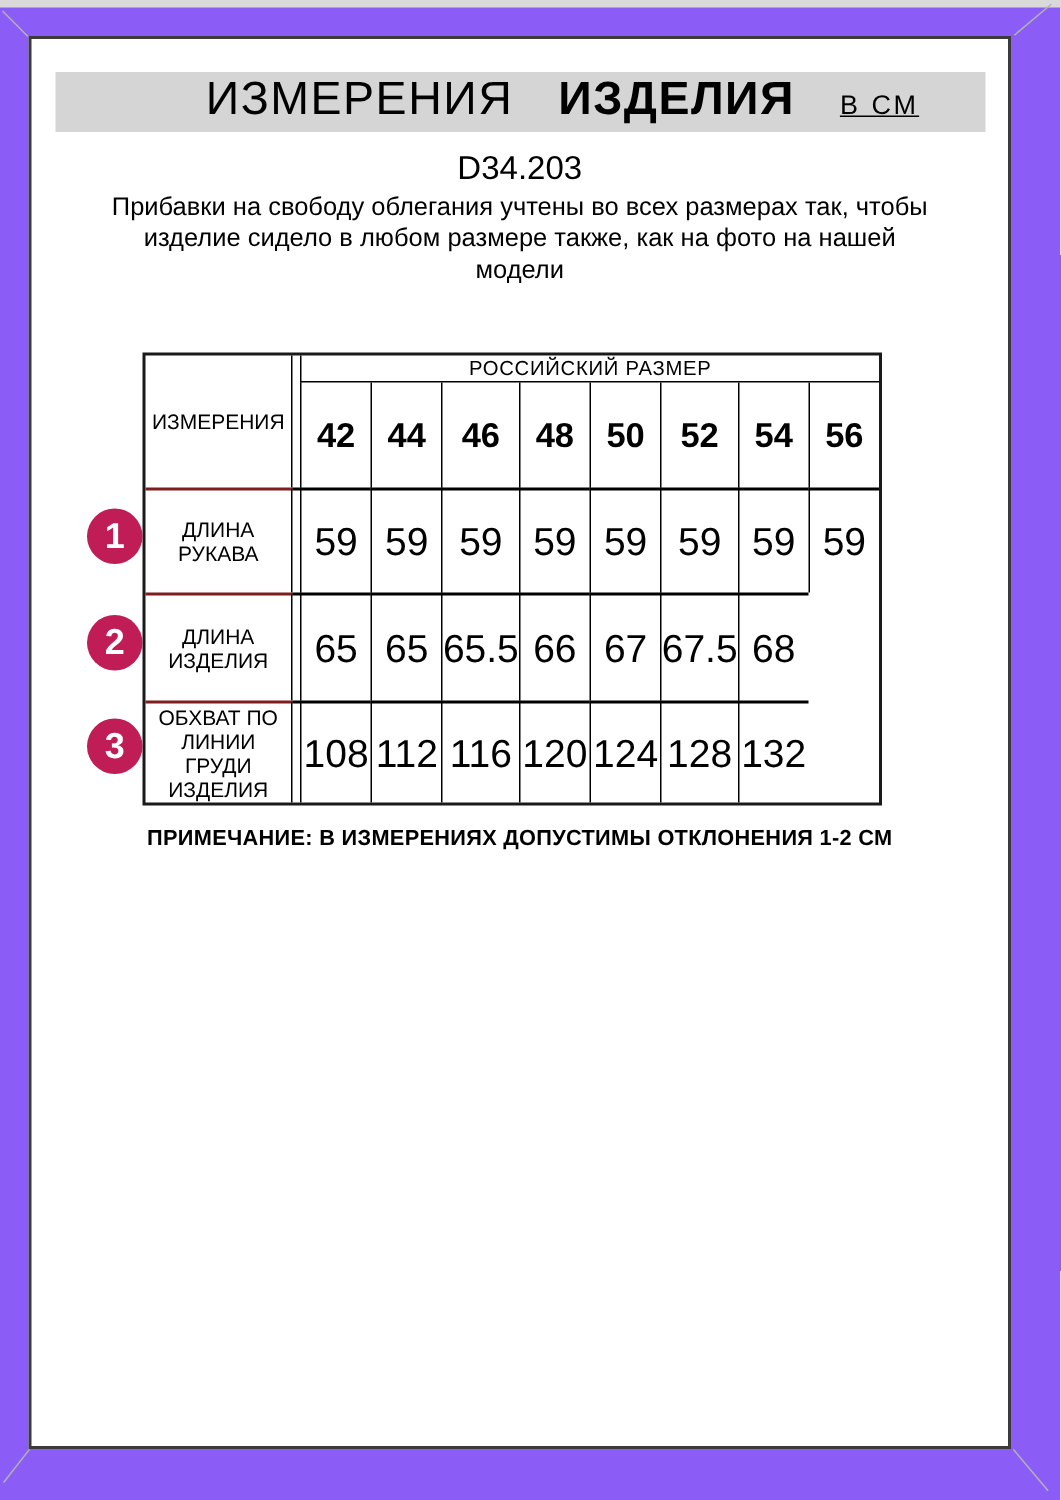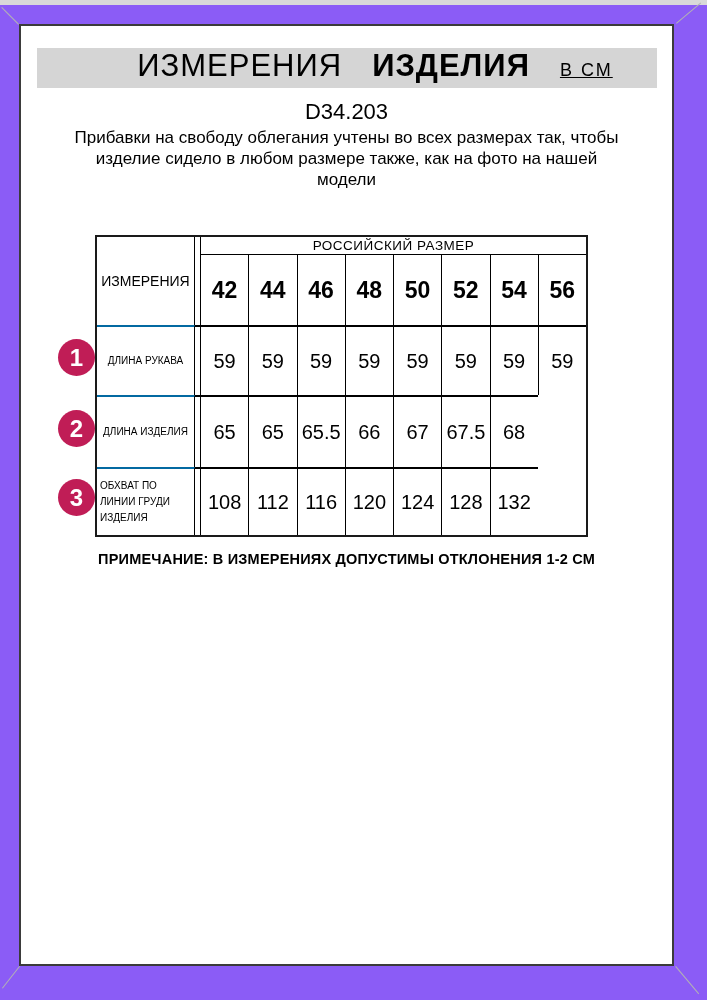--- a/index.html
+++ b/index.html
@@ -26,30 +26,30 @@
   .t-unit{font-size:18px;letter-spacing:2px;text-decoration:underline;}
   
   .code{position:absolute;left:19px;top:99px;width:655px;text-align:center;font-size:22px;}
   .desc{position:absolute;left:19px;top:127px;width:655px;text-align:center;
     font-size:17px;line-height:21px;}
   
   .tbl{position:absolute;left:95px;top:235px;width:493px;height:302px;box-sizing:border-box;
     border:2px solid #1a1a1a;display:grid;
     grid-template-columns:98px 5px repeat(8,1fr);
     grid-template-rows:18px 70px 70px 72px 68px;}
-  .c{display:flex;align-items:center;justify-content:center;text-align:left;box-sizing:border-box;}
+  .c{display:flex;align-items:center;justify-content:center;text-align:center;box-sizing:border-box;}
   .corner{grid-area:1/1/3/2;border-right:1px solid #000;font-size:14px;}
   .gsp{grid-area:1/2/3/3;}
   .group{grid-area:1/3/2/11;border-left:1px solid #000;border-bottom:1px solid #000;
     font-size:13.5px;letter-spacing:.5px;}
   .size{grid-row:2;border-left:1px solid #000;font-weight:bold;font-size:23px;}
-  .rlabel{grid-column:1;border-right:1px solid #000;border-top:2px solid #0369a1;
-    font-size:10px;line-height:16px;padding:0 3px;}
+  .rlabel{grid-column:1;border-right:1px solid #000;border-top:2px solid #7f1d1d;
+    font-size:14px;line-height:16px;padding:0 3px;}
   .rsp{grid-column:2;border-top:2px solid #000;}
-  .rval{border-left:1px solid #000;border-top:2px solid #000;font-size:20px;}
+  .rval{border-left:1px solid #000;border-top:2px solid #000;font-size:26px;}
   
   .num-circle{position:absolute;width:37px;height:37px;border-radius:50%;
     display:flex;align-items:center;justify-content:center;
     color:#fff;font-weight:bold;font-size:24px;}
   .nc1{left:58px;top:339px;}
   .nc2{left:58px;top:410px;}
   .nc3{left:58px;top:479px;}
   
   .note{position:absolute;left:19px;top:551px;width:655px;text-align:center;
     font-weight:bold;font-size:14.5px;letter-spacing:.2px;}

